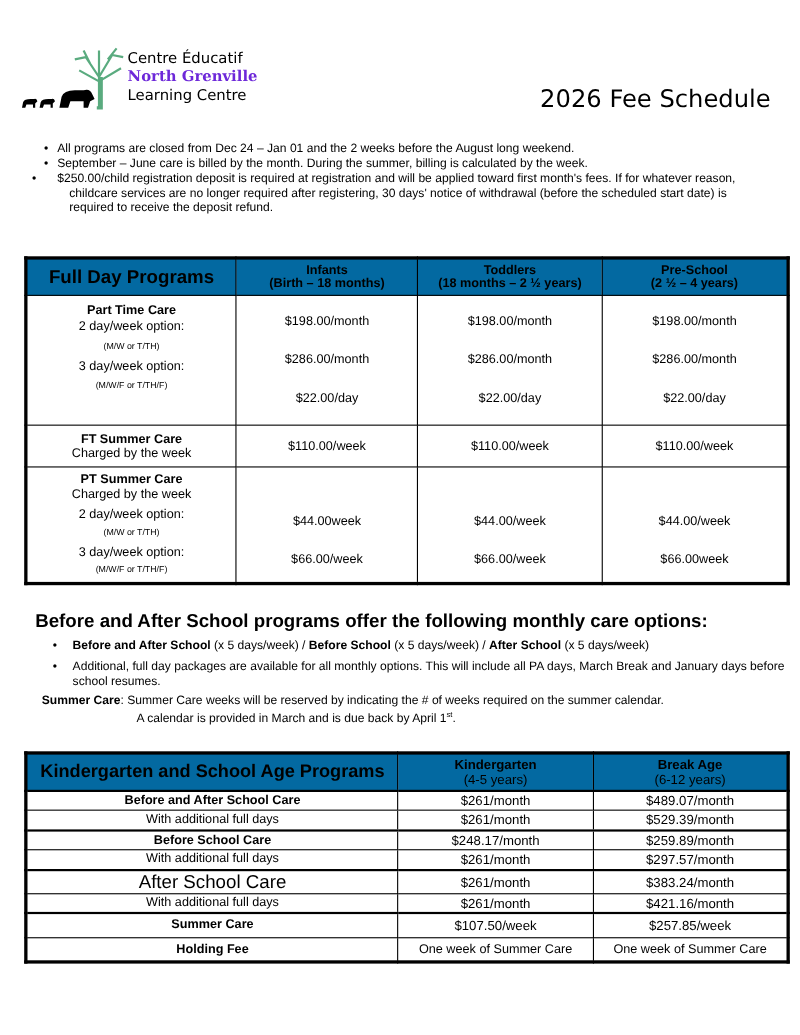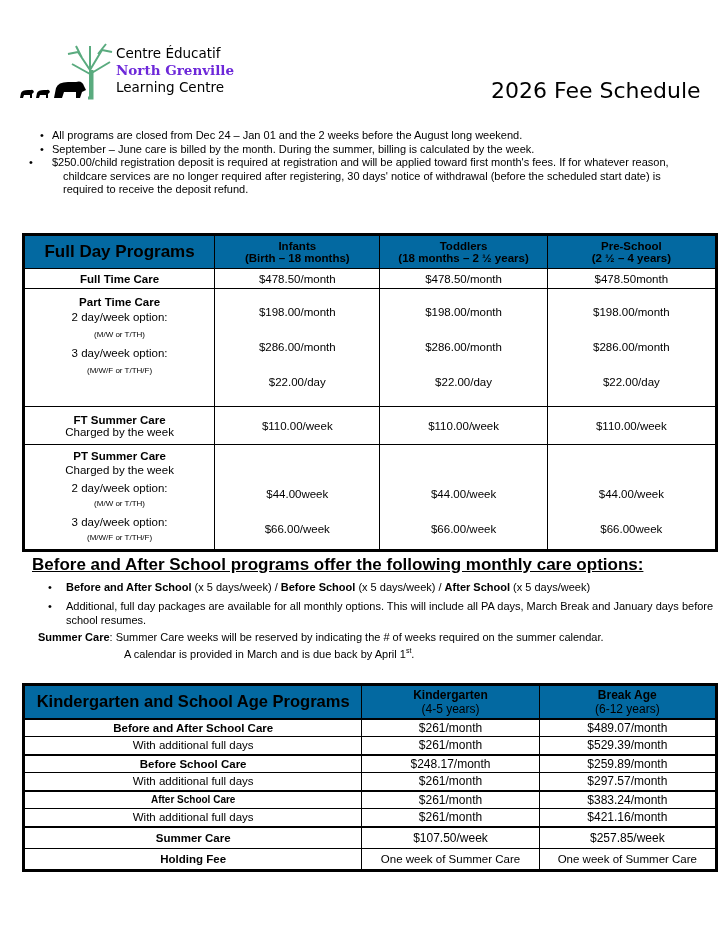--- a/index.html
+++ b/index.html
@@ -13,21 +13,21 @@
   .notes li::before { content: "•"; position: absolute; left: 2px; }
   table { border-collapse: collapse; position: absolute; }
   td, th { border: 1.5px solid #000; text-align: center; font-size: 11.5px; padding: 0; vertical-align: middle; }
   .t1 { left: 22px; top: 233px; width: 696px; border: 3px solid #000; }
   .t1 col.c0 { width: 192px; } .t1 col.c1 { width: 166px; } .t1 col.c2 { width: 168px; } .t1 col.c3 { width: 170px; }
   .hdr { background: #0369a1; font-weight: bold; }
   .hdr .sub { display: block; }
   .big { font-size: 17px; font-weight: bold; }
   .small { font-size: 8px; display: block; margin: 2px 0 4px; }
   .stack div { height: 35px; line-height: 35px; }
-  .bas-head { position: absolute; left: 32px; top: 555px; font-size: 17px; font-weight: bold; text-decoration: underline; }
+  .bas-head { position: absolute; left: 32px; top: 555px; font-size: 17px; font-weight: bold; }
   .bas-list { position: absolute; left: 48px; top: 580px; width: 670px; font-size: 11px; line-height: 14px; list-style: none; margin: 0; padding: 0; }
   .bas-list li { position: relative; padding-left: 18px; margin-bottom: 5px; }
   .bas-list li::before { content: "•"; position: absolute; left: 0; }
   .summer-note { position: absolute; left: 38px; top: 630px; font-size: 11px; line-height: 14px; }
   .summer-note .indent { display: block; padding-left: 86px; }
   .t2 { left: 22px; top: 683px; width: 696px; border: 3px solid #000; }
   .t2 col.c0 { width: 340px; } .t2 col.c1 { width: 178px; } .t2 col.c2 { width: 178px; }
   .t2 td { font-size: 12px; height: 18px; }
   .t2 .dotted td { border-bottom: 1px dotted #000; }
   .t2 .grp td { border-top: 2.5px solid #000; }
@@ -78,26 +78,20 @@
         </td>
     <td>
           <span class="sub">Toddlers</span>
           <span class="sub">(18 months – 2 ½ years)</span>
         </td>
     <td>
           <span class="sub">Pre-School</span>
           <span class="sub">(2 ½ – 4 years)</span>
         </td>
   </tr>
-  <tr style="height:20px">
-    <td style="font-weight:bold">Full Time Care</td>
-    <td>$478.50/month</td>
-    <td>$478.50/month</td>
-    <td>$478.50month</td>
-  </tr>
   <tr style="height:118px">
     <td style="vertical-align:top;padding-top:6px;line-height:15px">
       <div style="font-weight:bold">Part Time Care</div>
       <div>2 day/week option:</div>
       <span class="small">(M/W or T/TH)</span>
       <div>3 day/week option:</div>
       <span class="small">(M/W/F or T/TH/F)</span>
     </td>
     <td class="stack">
           <div>$198.00/month</div>
@@ -191,21 +185,21 @@
     <td style="font-weight:bold;font-size:11.5px">Before School Care</td>
     <td>$248.17/month</td>
     <td>$259.89/month</td>
   </tr>
   <tr>
     <td style="font-size:11.5px">With additional full days</td>
     <td>$261/month</td>
     <td>$297.57/month</td>
   </tr>
   <tr class="grp">
-    <td style="font-weight:bold;font-size:10px">After School Care</td>
+    <td style="font-weight:normal;font-size:17px">After School Care</td>
     <td>$261/month</td>
     <td>$383.24/month</td>
   </tr>
   <tr>
     <td style="font-size:11.5px">With additional full days</td>
     <td>$261/month</td>
     <td>$421.16/month</td>
   </tr>
   <tr class="grp" style="height:22px">
     <td style="font-weight:bold;font-size:11.5px">Summer Care</td>

